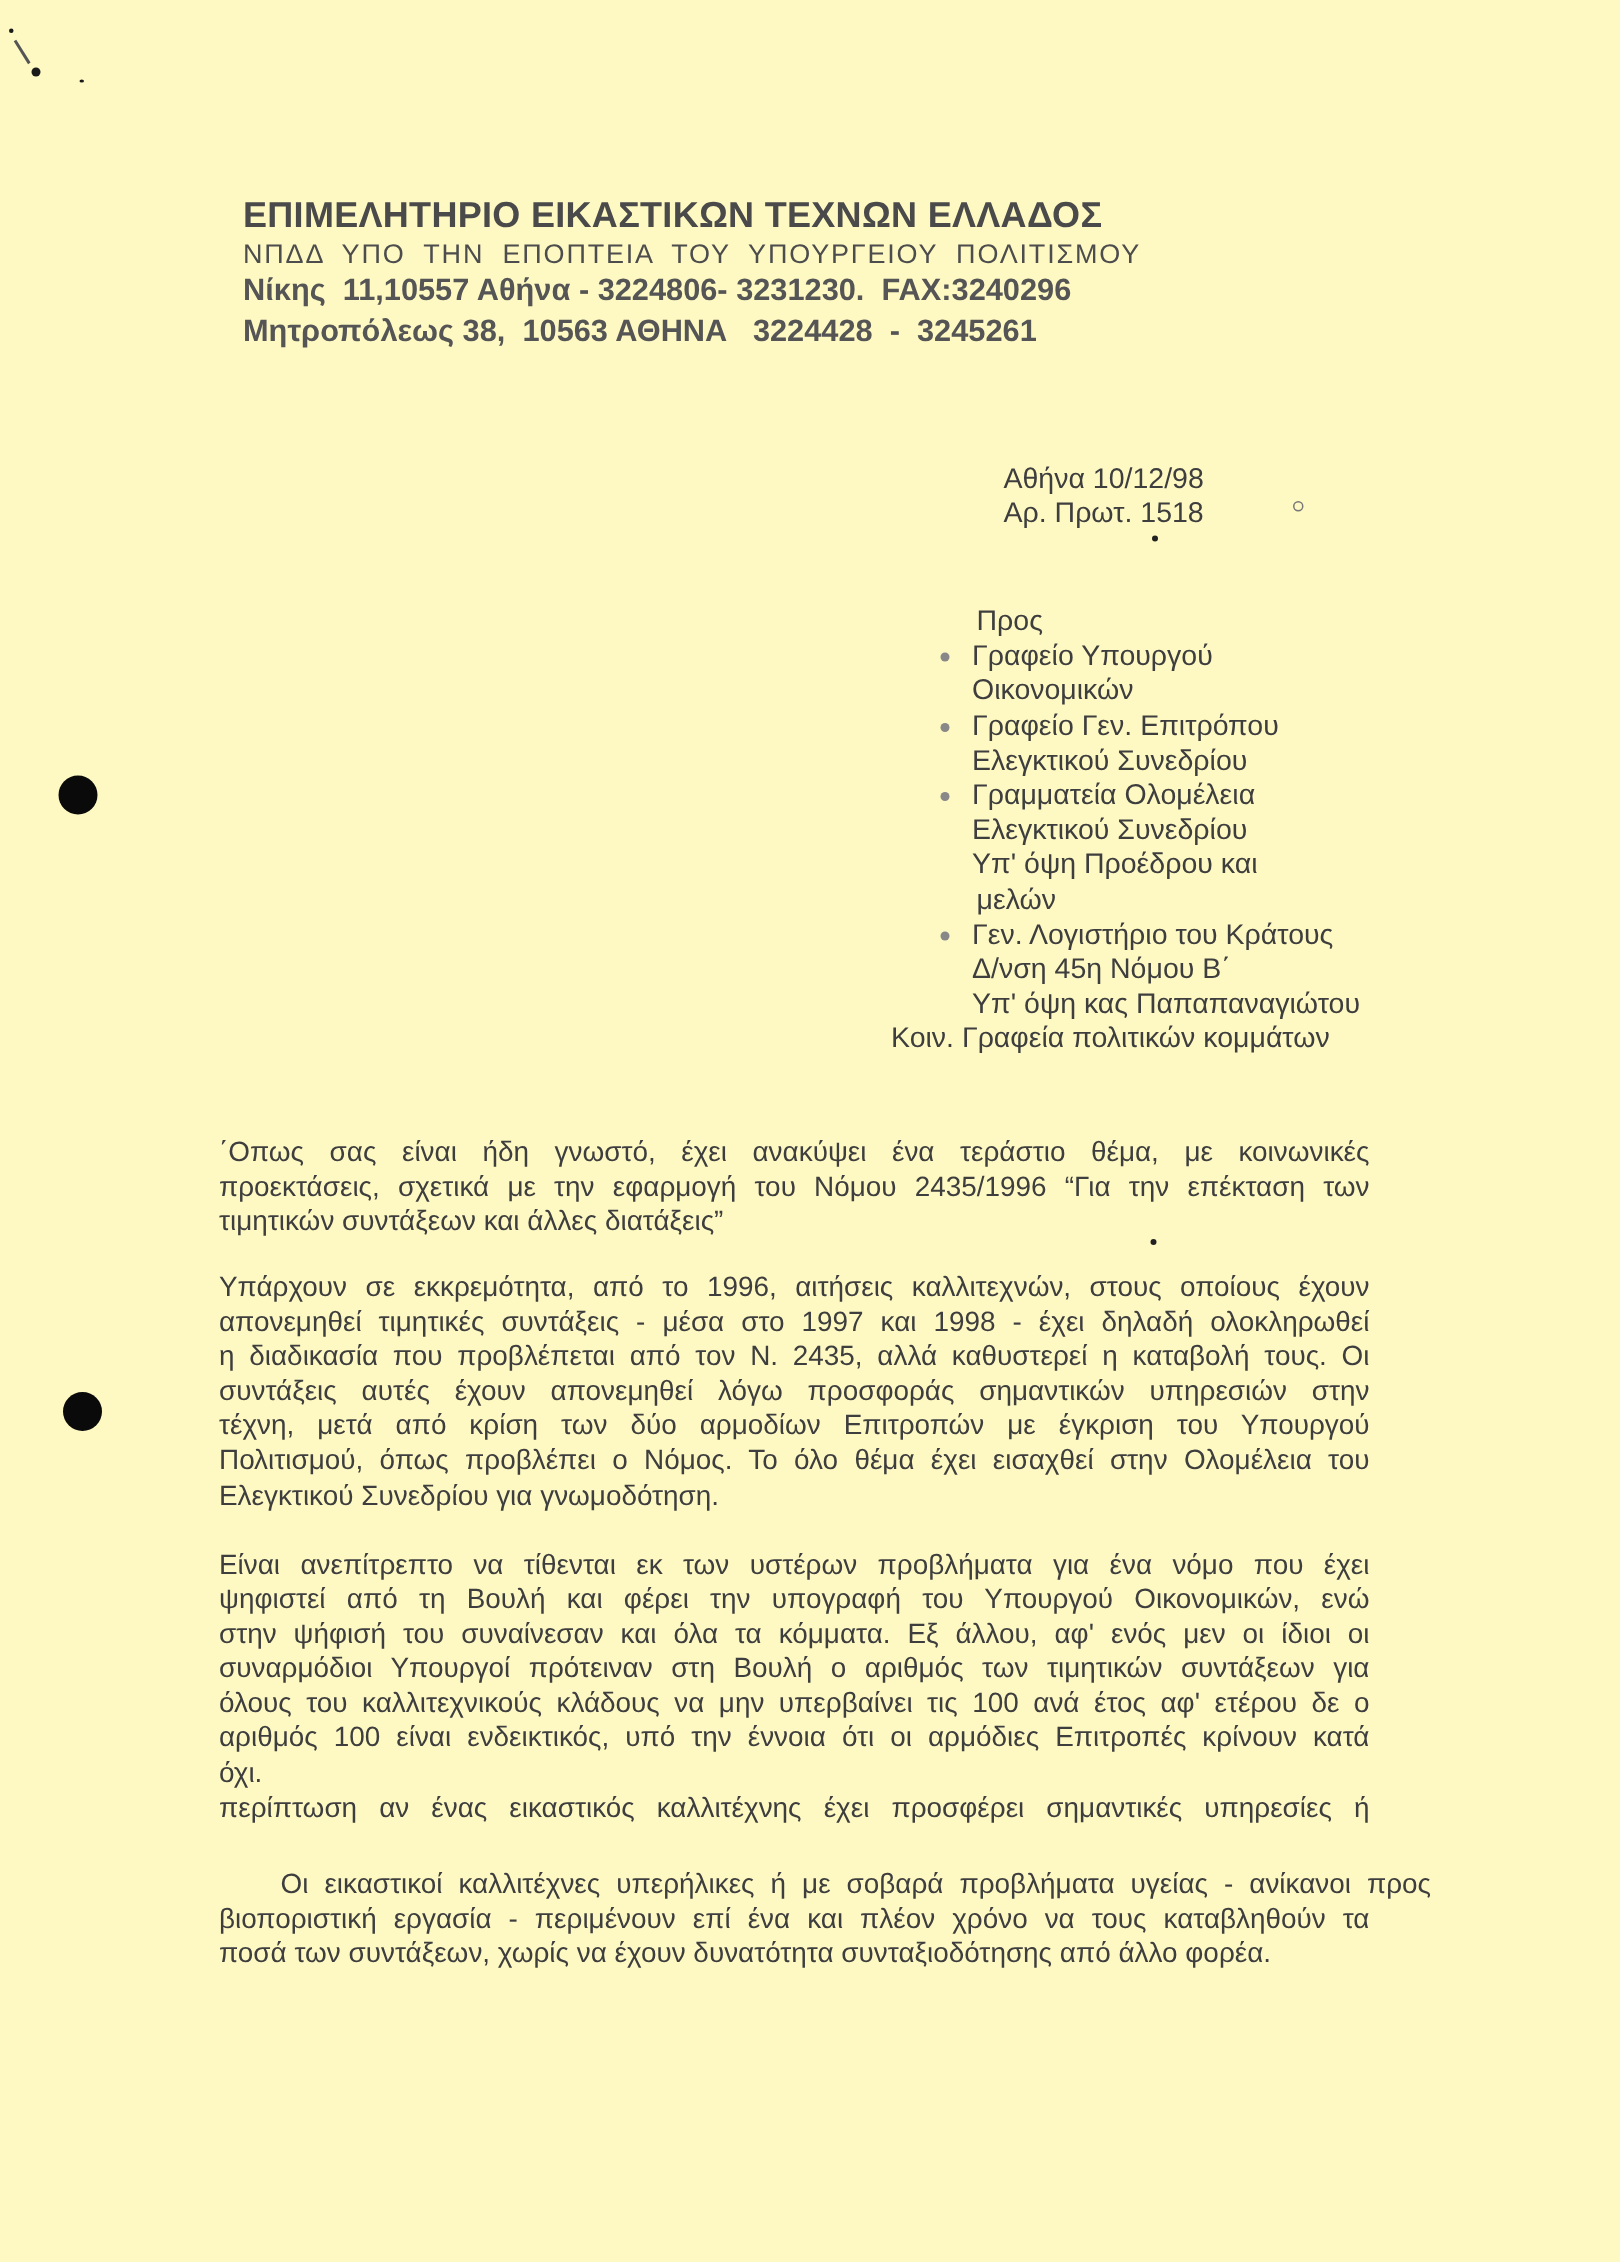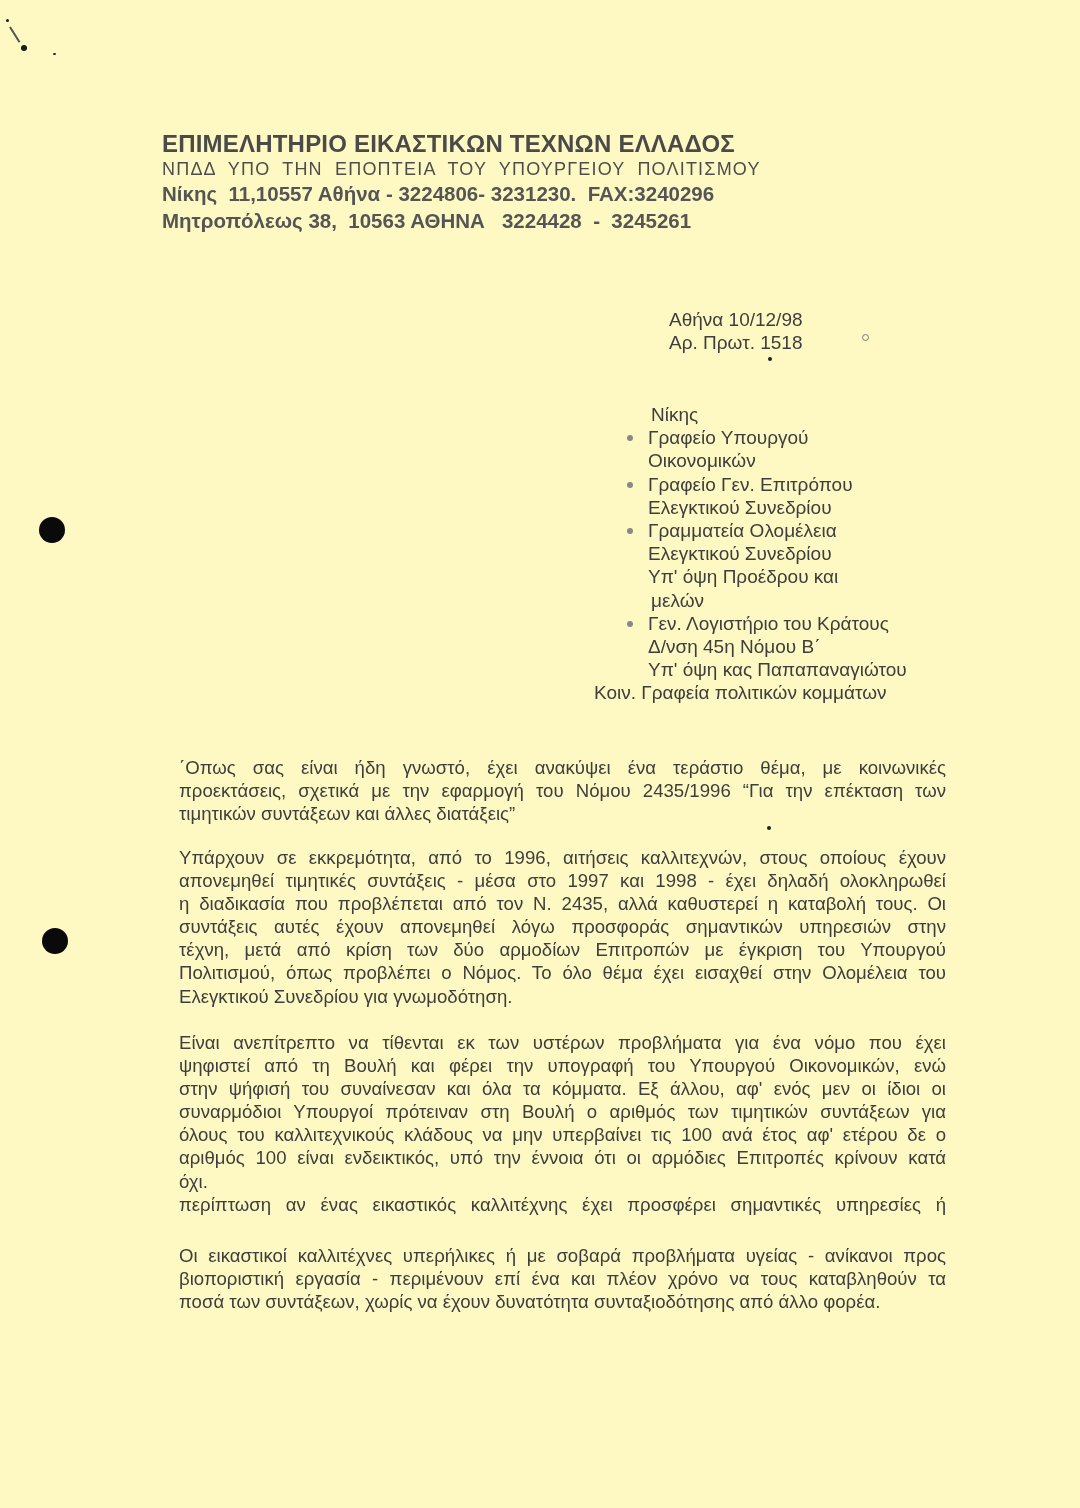--- a/index.html
+++ b/index.html
@@ -90,21 +90,21 @@
       border-radius: 50%;
       background: #888;
     }
     .recipients .cont { padding-left: 28px; white-space: nowrap; }
     .recipients .cont.indent2 { padding-left: 31px; }
     .recipients .koin { margin-left: -26px; white-space: nowrap; }
 
     
     .body {
       position: absolute;
-      left: 179px;
+      left: 146px;
       width: 767px;
       font-size: 18.6px;
       line-height: 23.1px;
       color: #3e3e3e;
       text-align: justify;
     }
     .body .ln { display: block; text-align: justify; text-align-last: justify; white-space: nowrap; }
     .body .ln.last { text-align-last: left; }
     .p1 { top: 756px; }
     .p2 { top: 846px; }
@@ -135,21 +135,21 @@
     <div class="lh-line" style="white-space:pre;">Νίκης  11,10557 Αθήνα - 3224806- 3231230.  FAX:3240296</div>
     <div class="lh-line" style="white-space:pre;">Μητροπόλεως 38,  10563 ΑΘΗΝΑ   3224428  -  3245261</div>
   </div>
 
   <div class="meta">
     <div>Αθήνα 10/12/98</div>
     <div>Αρ. Πρωτ. 1518</div>
   </div>
 
   <div class="recipients">
-    <div class="to-label">Νίκης</div>
+    <div class="to-label">Προς</div>
 
     <div class="item">
       <span class="bullet"></span>
       <span>Γραφείο Υπουργού</span>
     </div>
     <div class="cont">Οικονομικών</div>
 
     <div class="item">
       <span class="bullet"></span>
       <span>Γραφείο Γεν. Επιτρόπου</span>
@@ -195,18 +195,18 @@
     <span class="ln" style="white-space: normal; width: 100%;">ψηφιστεί από τη Βουλή και φέρει την υπογραφή του Υπουργού Οικονομικών, ενώ</span>
     <span class="ln" style="white-space: normal; width: 100%;">στην ψήφισή του συναίνεσαν και όλα τα κόμματα. Εξ άλλου, αφ' ενός μεν οι ίδιοι οι</span>
     <span class="ln" style="white-space: normal; width: 100%;">συναρμόδιοι Υπουργοί πρότειναν στη Βουλή ο αριθμός των τιμητικών συντάξεων για</span>
     <span class="ln" style="white-space: normal; width: 100%;">όλους του καλλιτεχνικούς κλάδους να μην υπερβαίνει τις 100 ανά έτος αφ' ετέρου δε ο</span>
     <span class="ln" style="white-space: normal; width: 100%;">αριθμός 100 είναι ενδεικτικός, υπό την έννοια ότι οι αρμόδιες Επιτροπές κρίνουν κατά</span>
     <span class="ln last">όχι.</span>
     <span class="ln" style="white-space: normal; width: 100%;">περίπτωση αν ένας εικαστικός καλλιτέχνης έχει προσφέρει σημαντικές υπηρεσίες ή</span>
   </div>
 
   <div class="body p4">
-    <span class="ln" style="white-space: normal; width: 100%;">Οι εικαστικοί καλλιτέχνες υπερήλικες ή με σοβαρά προβλήματα υγείας - ανίκανοι προς</span>
+    <span class="ln" style="white-space: normal; width: 100%; margin-left: 41px;">Οι εικαστικοί καλλιτέχνες υπερήλικες ή με σοβαρά προβλήματα υγείας - ανίκανοι προς</span>
     <span class="ln" style="white-space: normal; width: 100%;">βιοποριστική εργασία - περιμένουν επί ένα και πλέον χρόνο να τους καταβληθούν τα</span>
     <span class="ln last">ποσά των συντάξεων, χωρίς να έχουν δυνατότητα συνταξιοδότησης από άλλο φορέα.</span>
   </div>
 
 </div>
 
 </body></html>

